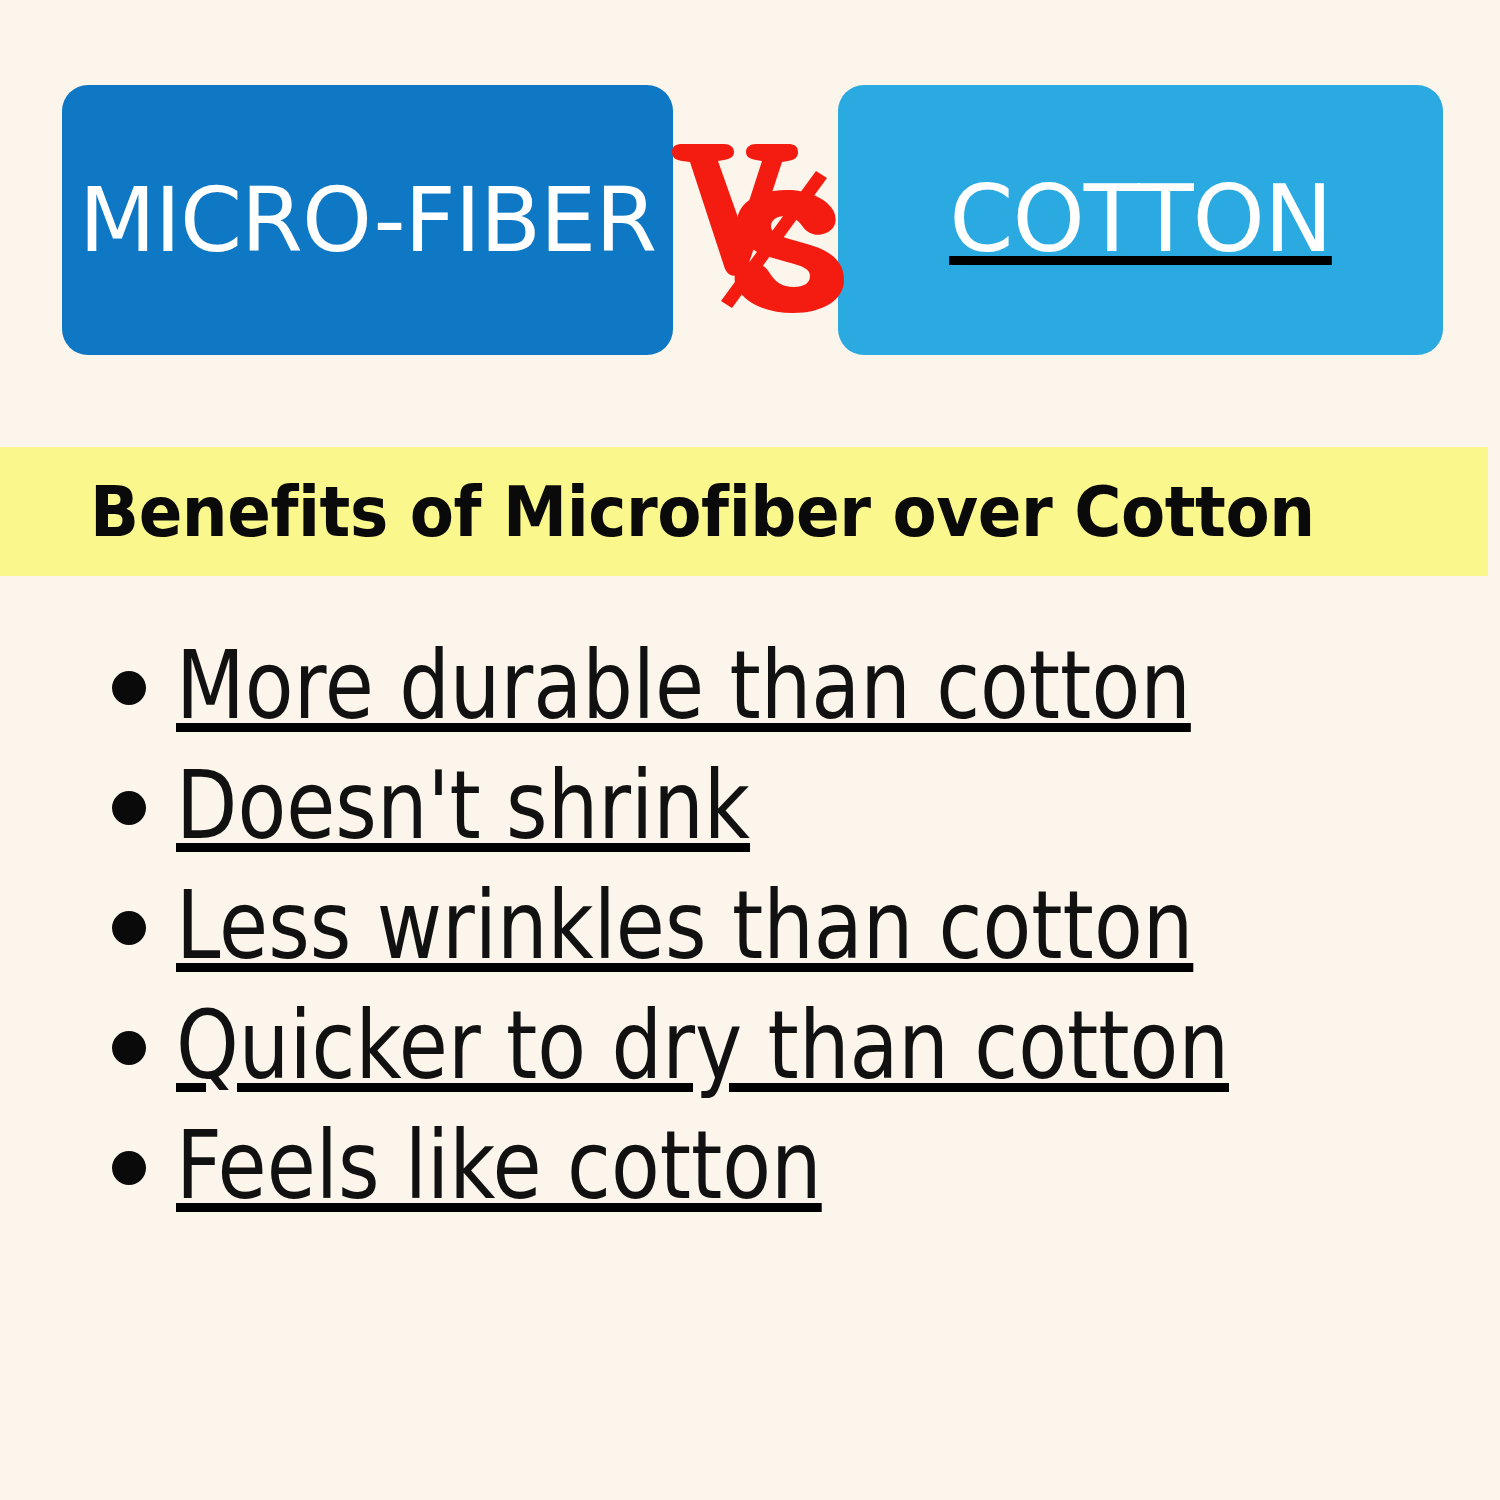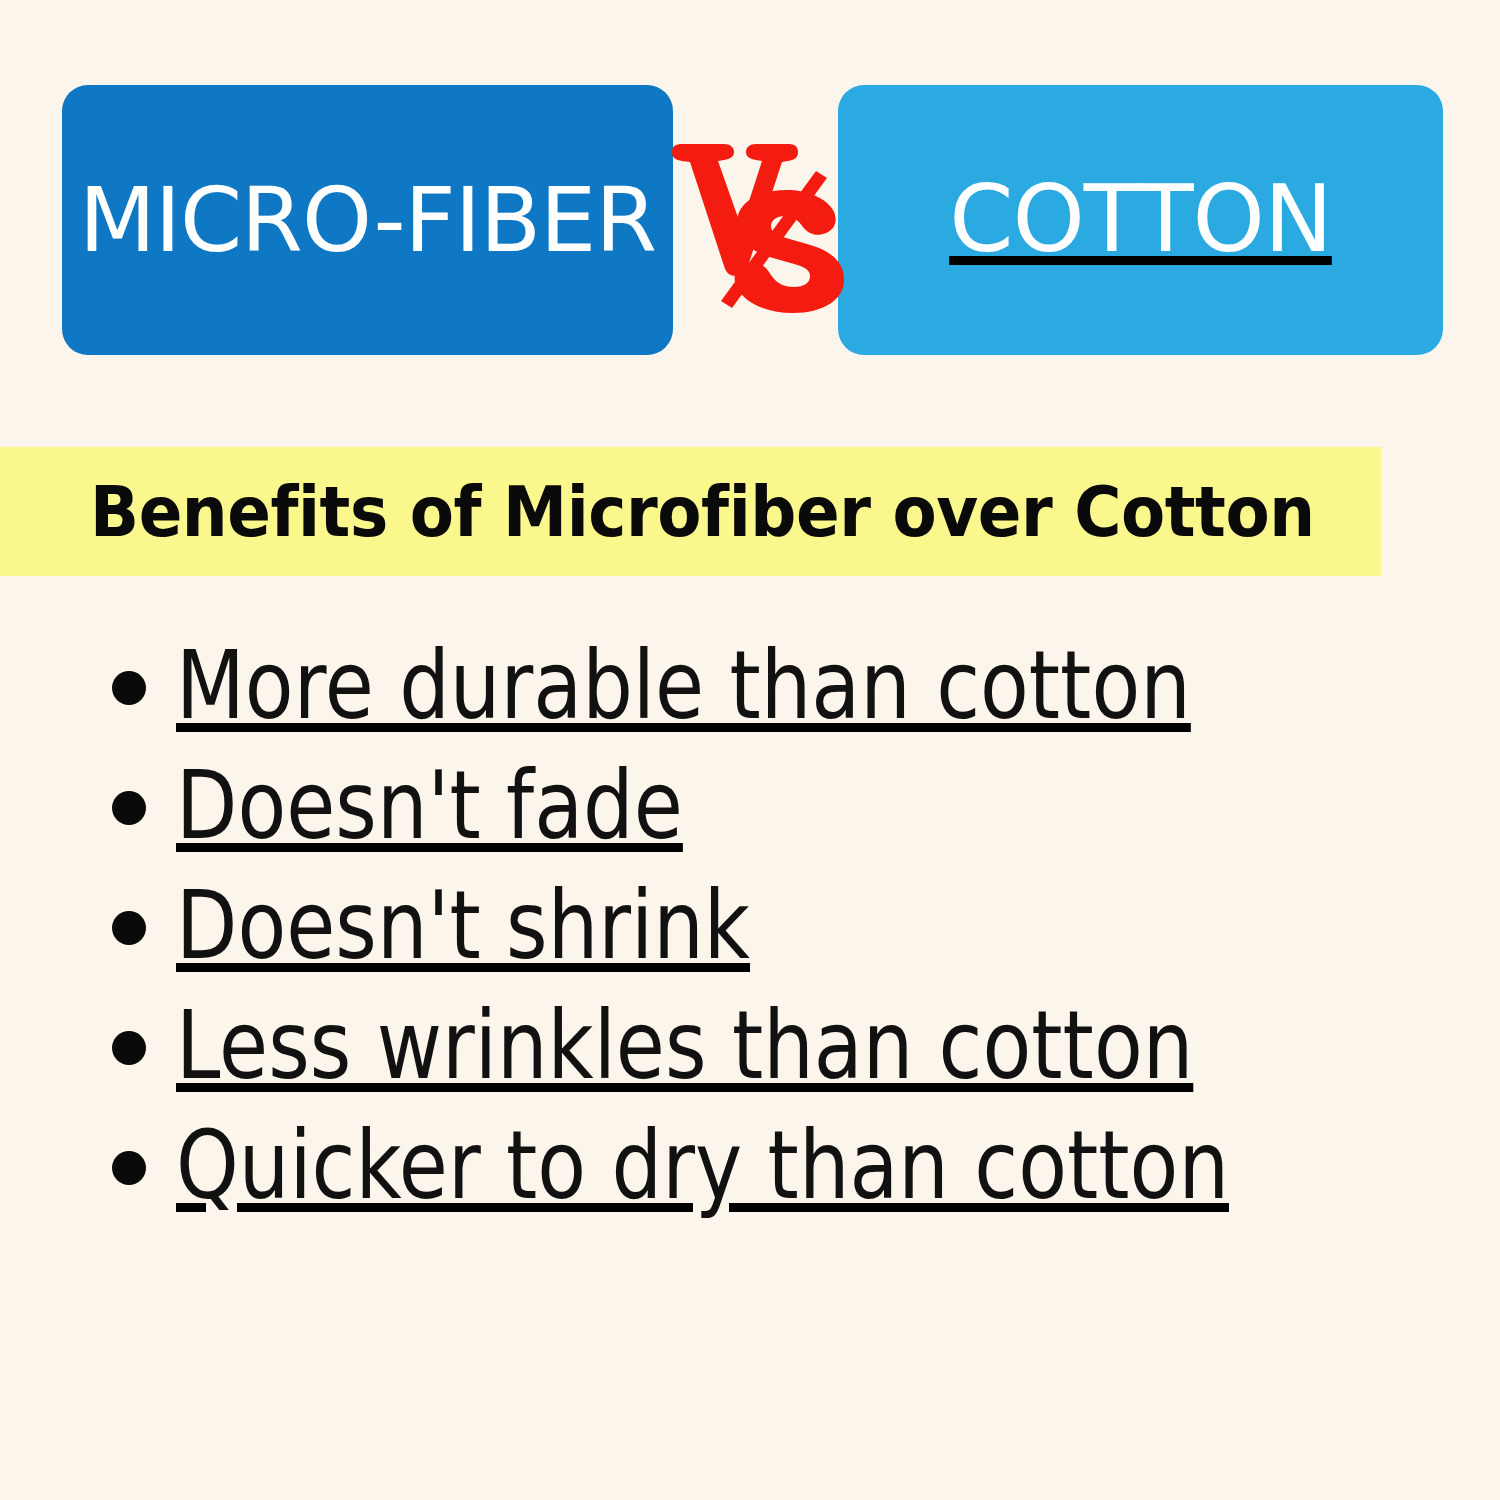--- a/index.html
+++ b/index.html
@@ -84,21 +84,21 @@
     display: block;
     width: 180px;
     height: 185px;
   }
 
   
   #title-band {
     position: absolute;
     left: 0;
     top: 447px;
-    width: 1381px;
+    width: 1488px;
     height: 129px;
     background: #FAF88C;
     display: flex;
     align-items: center;
   }
   #title-band .band-title {
     margin-left: 90px;
     color: #0A0A0A;
     font-family: "DejaVu Sans", sans-serif;
     font-weight: bold;
@@ -179,29 +179,29 @@
     <div class="band-title">Benefits of Microfiber over Cotton</div>
   </div>
 
   <ul id="benefits-list">
     <li class="benefit-item">
       <span class="benefit-bullet"></span>
       <span class="benefit-text">More durable than cotton</span>
     </li>
     <li class="benefit-item">
       <span class="benefit-bullet"></span>
-      <span class="benefit-text">Doesn't fade</span>
-    </li>
-    <li class="benefit-item">
-      <span class="benefit-bullet"></span>
       <span class="benefit-text">Doesn't shrink</span>
     </li>
     <li class="benefit-item">
       <span class="benefit-bullet"></span>
       <span class="benefit-text">Less wrinkles than cotton</span>
     </li>
     <li class="benefit-item">
       <span class="benefit-bullet"></span>
       <span class="benefit-text">Quicker to dry than cotton</span>
     </li>
+    <li class="benefit-item">
+      <span class="benefit-bullet"></span>
+      <span class="benefit-text">Feels like cotton</span>
+    </li>
   </ul>
 
 </div>
 
 </body></html>

